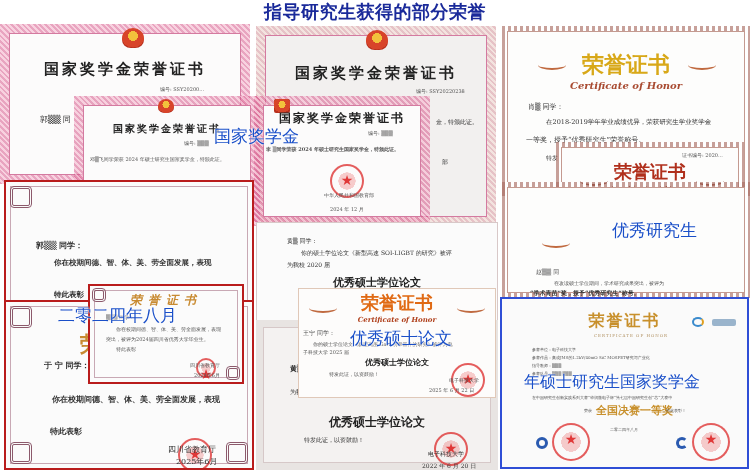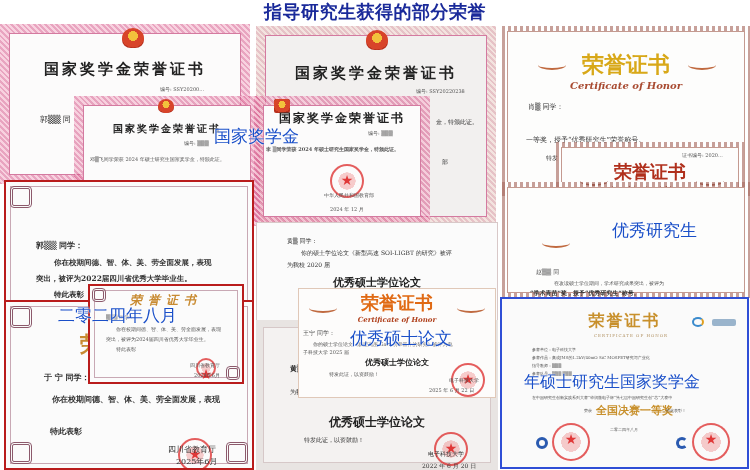--- a/index.html
+++ b/index.html
@@ -100,20 +100,21 @@
   </div>
 </div>
 
 <div class="cert chain" style="left:502px;top:26px;width:248px;height:170px;">
   <div class="paper">
     <div class="c-title gold" style="top:18px;font-size:22px;">荣誉证书</div>
     <div class="scroll" style="left:30px;top:28px;"></div>
     <div class="scroll" style="left:180px;top:28px;"></div>
     <div class="c-sub" style="top:48px;font-size:10px;">Certificate of Honor</div>
     <div class="c-line" style="left:20px;top:70px;font-size:7px;">肖▒ 同学：</div>
+    <div class="c-line" style="left:38px;top:86px;font-size:6.5px;">在2018-2019学年学业成绩优异，荣获研究生学业奖学金</div>
     <div class="c-line" style="left:18px;top:103px;font-size:7px;">一等奖，授予“优秀研究生”荣誉称号。</div>
     <div class="c-line" style="left:38px;top:122px;font-size:6px;">特发</div>
   </div>
 </div>
 
 <div class="cert pink" style="left:74px;top:96px;width:186px;height:126px;">
   <div class="paper">
     <div class="emblem" style="left:74px;top:-7px;width:16px;height:14px;"></div>
     <div class="c-title" style="top:16px;font-size:10px;letter-spacing:2px;">国家奖学金荣誉证书</div>
     <div class="c-small" style="left:100px;top:34px;">编号: ▒▒▒</div>
@@ -155,31 +156,30 @@
     <div class="c-small" style="left:46px;top:92px;font-size:5px;">在攻读硕士学位期间，学术研究成果突出，被评为</div>
     <div class="c-small" style="left:22px;top:101px;font-size:6px;font-weight:bold;color:#333;">“学术青苗”奖，授予“优秀研究生”称号。</div>
   </div>
 </div>
 
 <div class="cert maroon" style="left:4px;top:180px;width:250px;height:130px;">
   <div class="paper"></div>
   <div class="corner" style="left:4px;top:4px;"></div>
   <div class="c-line" style="left:30px;top:58px;font-size:8px;font-weight:bold;">郭▒▒ 同学：</div>
   <div class="c-line" style="left:48px;top:76px;font-size:7.5px;font-weight:bold;">你在校期间德、智、体、美、劳全面发展，表现</div>
-  <div class="c-line" style="left:30px;top:92px;font-size:7.5px;font-weight:bold;">突出，被评为2022届四川省优秀大学毕业生。</div>
   <div class="c-line" style="left:48px;top:108px;font-size:7.5px;font-weight:bold;">特此表彰</div>
 </div>
 
 <div class="cert maroon" style="left:4px;top:300px;width:250px;height:170px;">
   <div class="paper"></div>
   <div class="corner" style="left:4px;top:4px;"></div>
   <div class="corner" style="left:4px;bottom:4px;"></div>
   <div class="corner" style="right:4px;bottom:4px;"></div>
   <div class="c-line" style="left:74px;top:28px;font-size:22px;color:#c88a30;font-weight:bold;">荣</div>
-  <div class="c-line" style="left:38px;top:70px;font-size:8px;font-weight:bold;">于 宁 同学：</div>
+  <div class="c-line" style="left:38px;top:58px;font-size:8px;font-weight:bold;">于 宁 同学：</div>
   <div class="c-line" style="left:46px;top:92px;font-size:8px;font-weight:bold;">你在校期间德、智、体、美、劳全面发展，表现</div>
   <div class="c-line" style="left:44px;top:124px;font-size:8px;font-weight:bold;">特此表彰</div>
   <div class="seal" style="left:172px;top:136px;"></div>
   <div class="c-line" style="left:162px;top:142px;font-size:8px;">四川省教育厅</div>
   <div class="c-line" style="left:170px;top:154px;font-size:8px;">2025年6月</div>
 </div>
 
 <div class="cert maroon" style="left:88px;top:284px;width:156px;height:100px;">
   <div class="paper"></div>
   <div class="corner" style="left:2px;top:2px;width:14px;height:14px;"></div>

